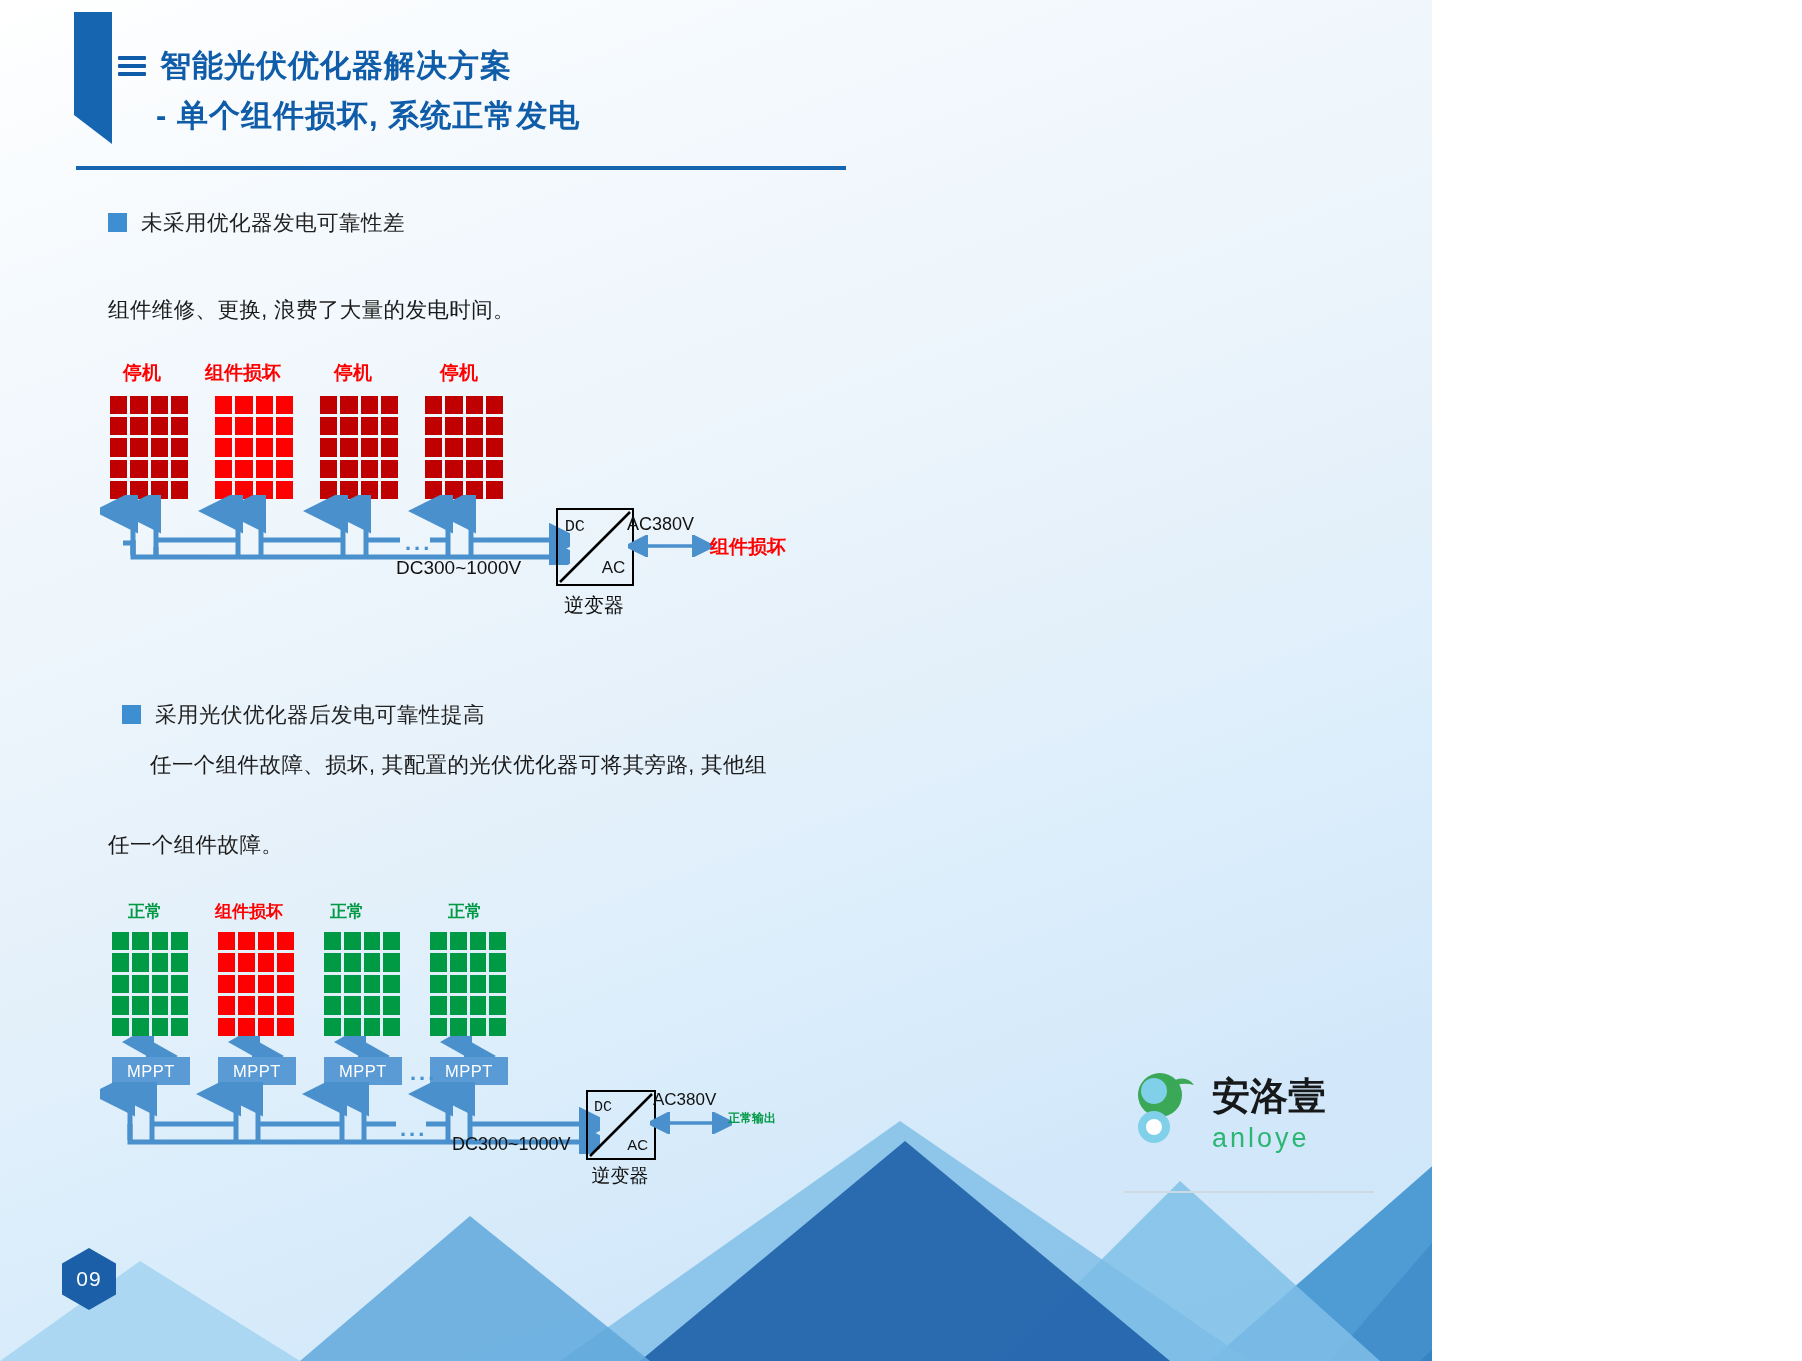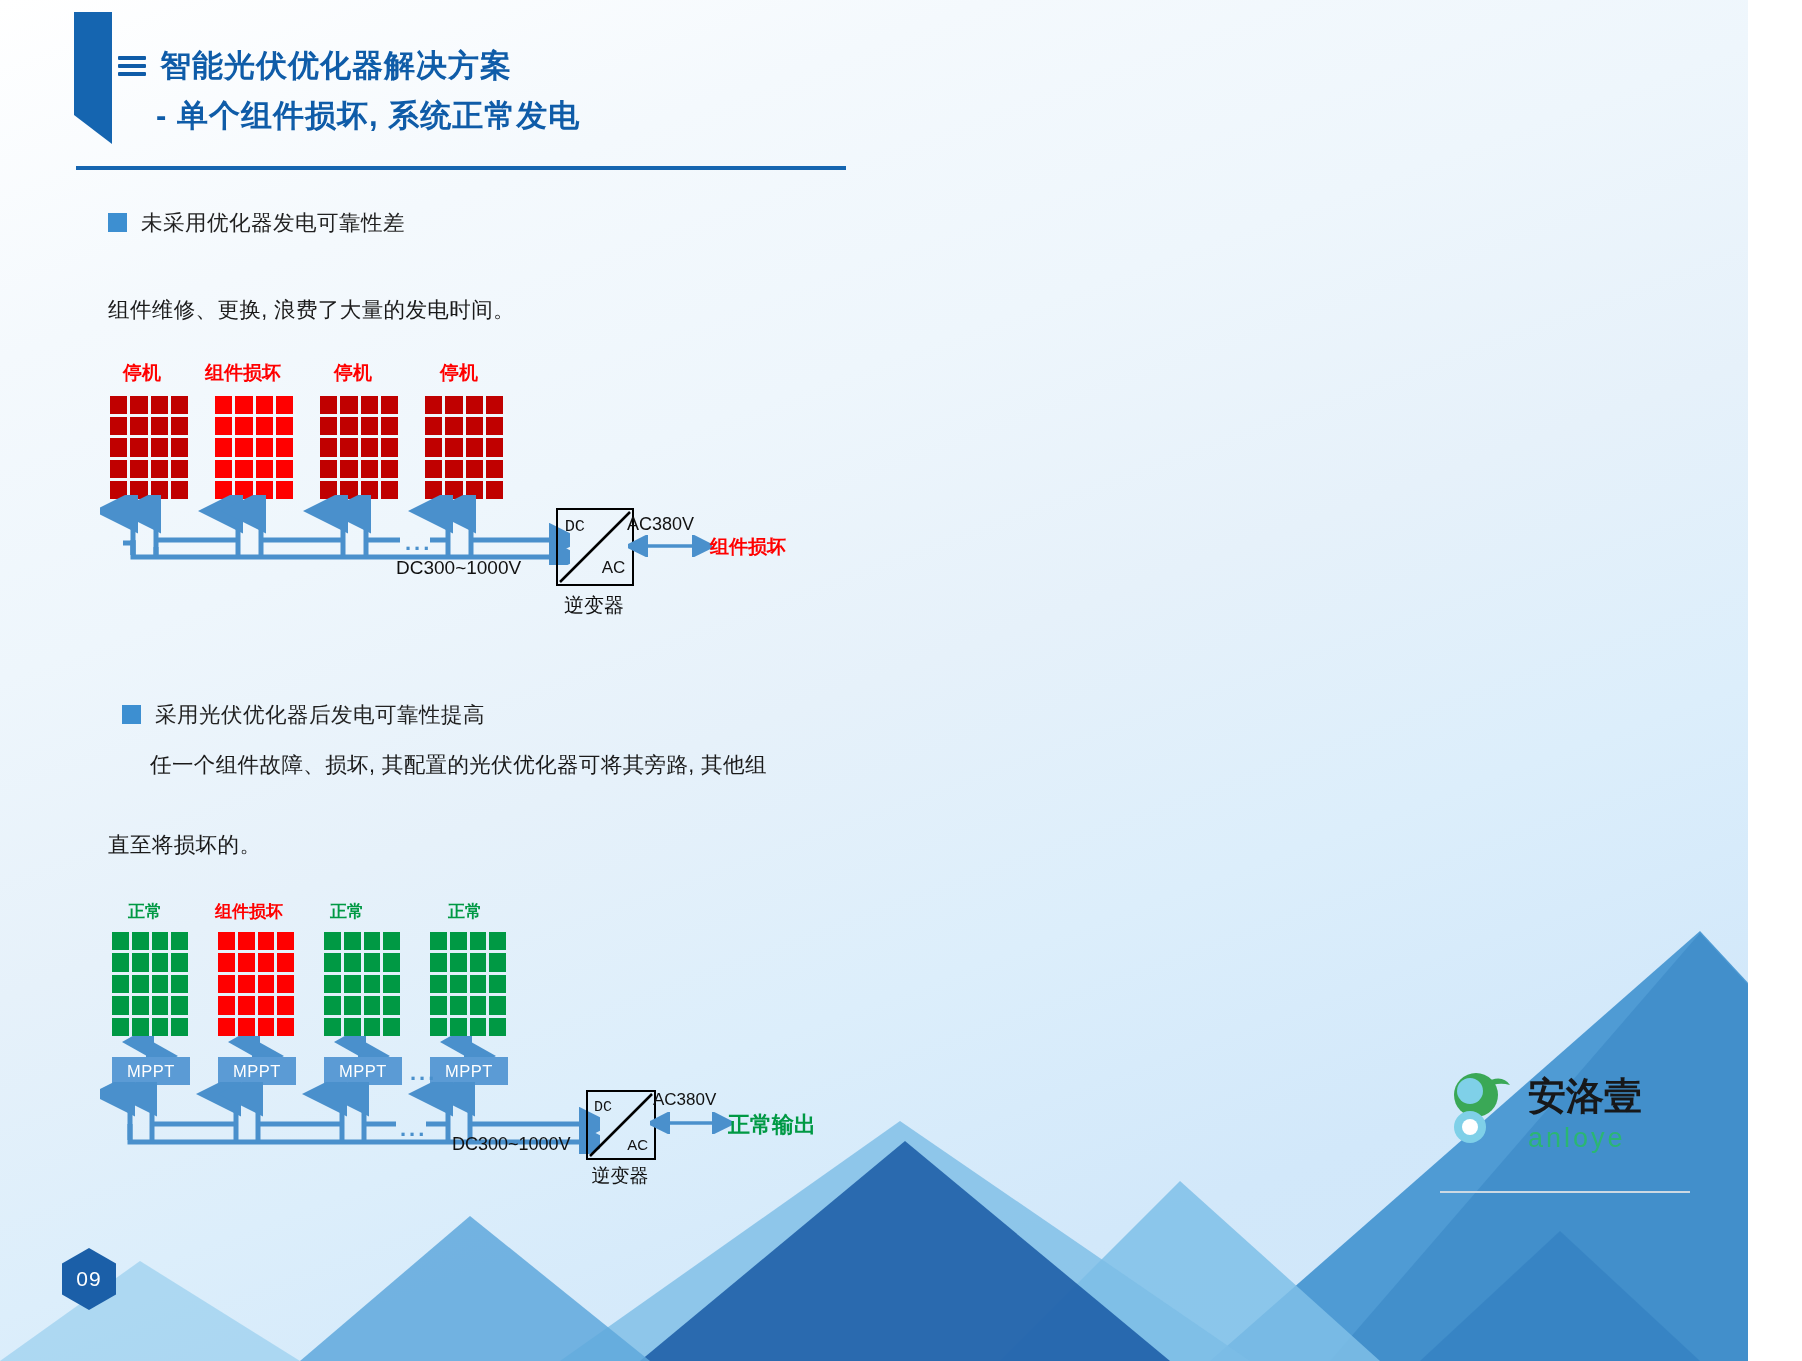--- a/index.html
+++ b/index.html
@@ -3,21 +3,21 @@
 <meta charset="utf-8">
 <style>
   html,body{margin:0;padding:0;}
   body{
     width:1802px;height:1361px;overflow:hidden;
     font-family:"Liberation Sans","DejaVu Sans",sans-serif;
     position:relative;
     background:#ffffff;
   }
   #page{
-    position:absolute;left:0;top:0;width:1748px;height:1361px;
+    position:absolute;left:0;top:0;width:1432px;height:1361px;
     background:
       linear-gradient(160deg,#ffffff 0%,#f4f9fd 18%,#eef6fc 34%,#e6f1fa 50%,#dceefb 66%,#d2e8fa 82%,#cfe6f9 100%);
     overflow:hidden;
   }
   
   .mountains{position:absolute;left:0;bottom:0;width:1802px;height:430px;}
   
   .header-bar{
     position:absolute;left:74px;top:12px;width:38px;height:132px;
     background:#1565b0;
@@ -271,21 +271,21 @@
   </svg>
   <div class="lbl lbl-red" style="left:710px;top:534px;">组件损坏</div>
 
   <div class="sec-head" style="left:122px;top:700px;">
     <span class="sec-square"></span>
     <span class="sec-title">采用光伏优化器后发电可靠性提高</span>
   </div>
   <div class="para" style="left:108px;top:745px;width:730px;">
     <span class="ind"></span><span>任一个组件故障、损坏, 其配置的光伏优化器可将其旁路, 其他组</span><br>
     <br>
-    <span>直至将损坏的。</span>
+    <span>任一个组件故障。</span>
   </div>
 
   <div class="panel-label" style="left:128px;top:900px;color:#009944;font-size:17px;">正常</div>
   <div class="panel-label" style="left:215px;top:900px;color:#ff0000;font-size:17px;">组件损坏</div>
   <div class="panel-label" style="left:330px;top:900px;color:#009944;font-size:17px;">正常</div>
   <div class="panel-label" style="left:448px;top:900px;color:#009944;font-size:17px;">正常</div>
 
   <div class="panel" id="s2p0" style="left:112px;top:932px;width:76px;height:104px;">
       <span style="background: rgb(0, 153, 68);"></span>
       <span style="background: rgb(0, 153, 68);"></span>
@@ -449,21 +449,21 @@
     <defs>
       <marker id="dl2" markerWidth="7" markerHeight="7" refX="3.5" refY="3.5" orient="auto">
           <polygon points="7,0 0,3.5 7,7" fill="#4a90cc"></polygon>
         </marker>
       <marker id="dr2" markerWidth="7" markerHeight="7" refX="3.5" refY="3.5" orient="auto">
           <polygon points="0,0 7,3.5 0,7" fill="#4a90cc"></polygon>
         </marker>
     </defs>
     <line x1="8" y1="11" x2="74" y2="11" stroke="#4a90cc" stroke-width="3.5" marker-start="url(#dl2)" marker-end="url(#dr2)"></line>
   </svg>
-  <div class="lbl lbl-green" style="left:728px;top:1110px;font-size:22px;">正常输出</div>
+  <div class="lbl lbl-green" style="left:728px;top:1110px;font-size:12px;">正常输出</div>
 
   <div class="pagenum">
     <span>09</span>
   </div>
 
   <div class="logo">
     <svg viewBox="0 0 250 96">
       <circle cx="36" cy="30" r="22" fill="#3aa856"></circle>
       <circle cx="30" cy="26" r="13" fill="#7fd0e8"></circle>
       <path d="M44,18 q18,-10 26,2 q-14,-4 -24,4 z" fill="#3aa856"></path>

